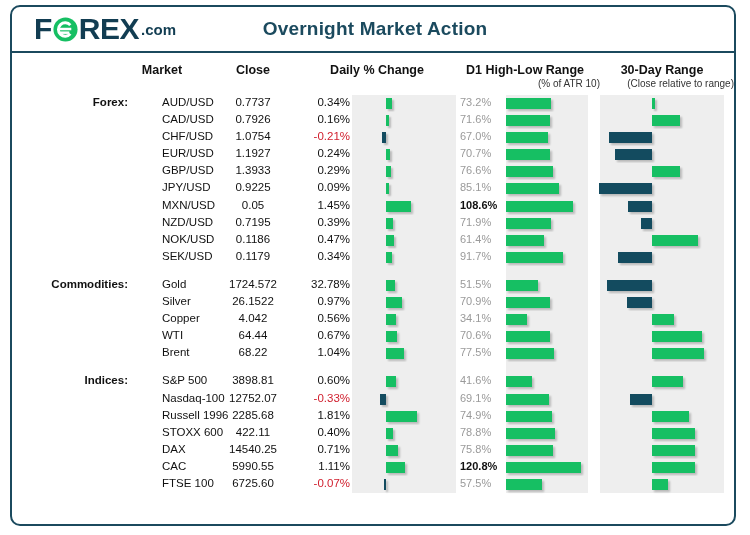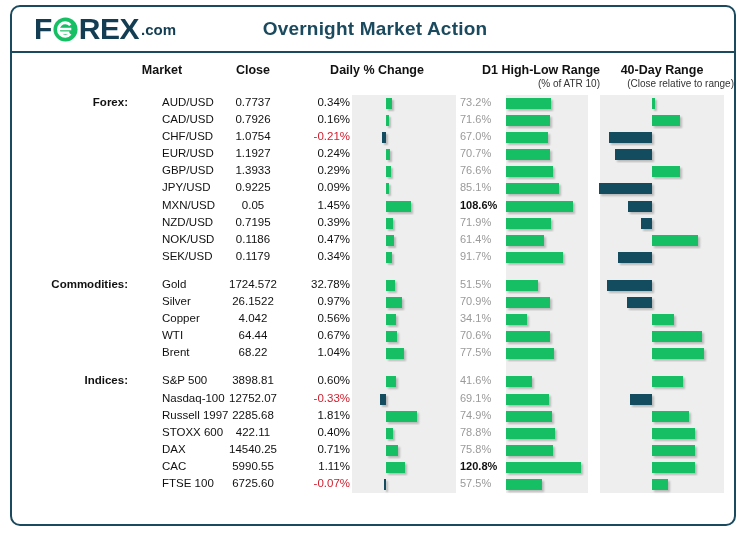--- a/index.html
+++ b/index.html
@@ -70,23 +70,23 @@
       </span>
       <span class="logo-forex">REX</span>
       <span class="logo-com">.com</span>
     </div>
   </div>
 
   <div id="colheads">
     <div class="ch" style="left:110px;top:10px;width:80px;">Market</div>
     <div class="ch" style="left:198px;top:10px;width:86px;">Close</div>
     <div class="ch" style="left:290px;top:10px;width:150px;">Daily % Change</div>
-    <div class="ch" style="left:438px;top:10px;width:150px;text-align:right;">D1 High-Low Range</div>
+    <div class="ch" style="left:438px;top:10px;width:150px;">D1 High-Low Range</div>
     <div class="chsub" style="left:438px;top:25px;width:150px;">(% of ATR 10)</div>
-    <div class="ch" style="left:578px;top:10px;width:144px;">40-Day Range</div>
+    <div class="ch" style="left:578px;top:10px;width:144px;">30-Day Range</div>
     <div class="chsub" style="left:578px;top:25px;width:144px;">(Close relative to range)</div>
   </div>
 
   <div id="grid">
       <div class="row">
         <div class="panel" id="p1"></div>
         <div class="panel" id="p2"></div>
         <div class="panel" id="p3"></div>
         <div class="grp-label" style="width: 116px; left: 0px;">Forex:</div>
         <div class="cell-name">AUD/USD</div>
@@ -298,21 +298,21 @@
         <div class="cell-pct neg">-0.33%</div>
         <div class="cell-atr">69.1%</div>
         <div class="bar neg" style="left: 368.39px; width: 5.61px;"></div>
         <div class="bar pos" style="left: 494px; width: 42.842px;"></div>
         <div class="bar neg" style="left: 618.4px; width: 21.6px;"></div>
       </div>
       <div class="row">
         <div class="panel" id="p1"></div>
         <div class="panel" id="p2"></div>
         <div class="panel" id="p3"></div>
-        <div class="cell-name">Russell 1997</div>
+        <div class="cell-name">Russell 1996</div>
         <div class="cell-close">2285.68</div>
         <div class="cell-pct">1.81%</div>
         <div class="cell-atr">74.9%</div>
         <div class="bar pos" style="left: 374px; width: 30.77px;"></div>
         <div class="bar pos" style="left: 494px; width: 46.438px;"></div>
         <div class="bar pos" style="left: 640px; width: 36.6px;"></div>
       </div>
       <div class="row">
         <div class="panel" id="p1"></div>
         <div class="panel" id="p2"></div>

